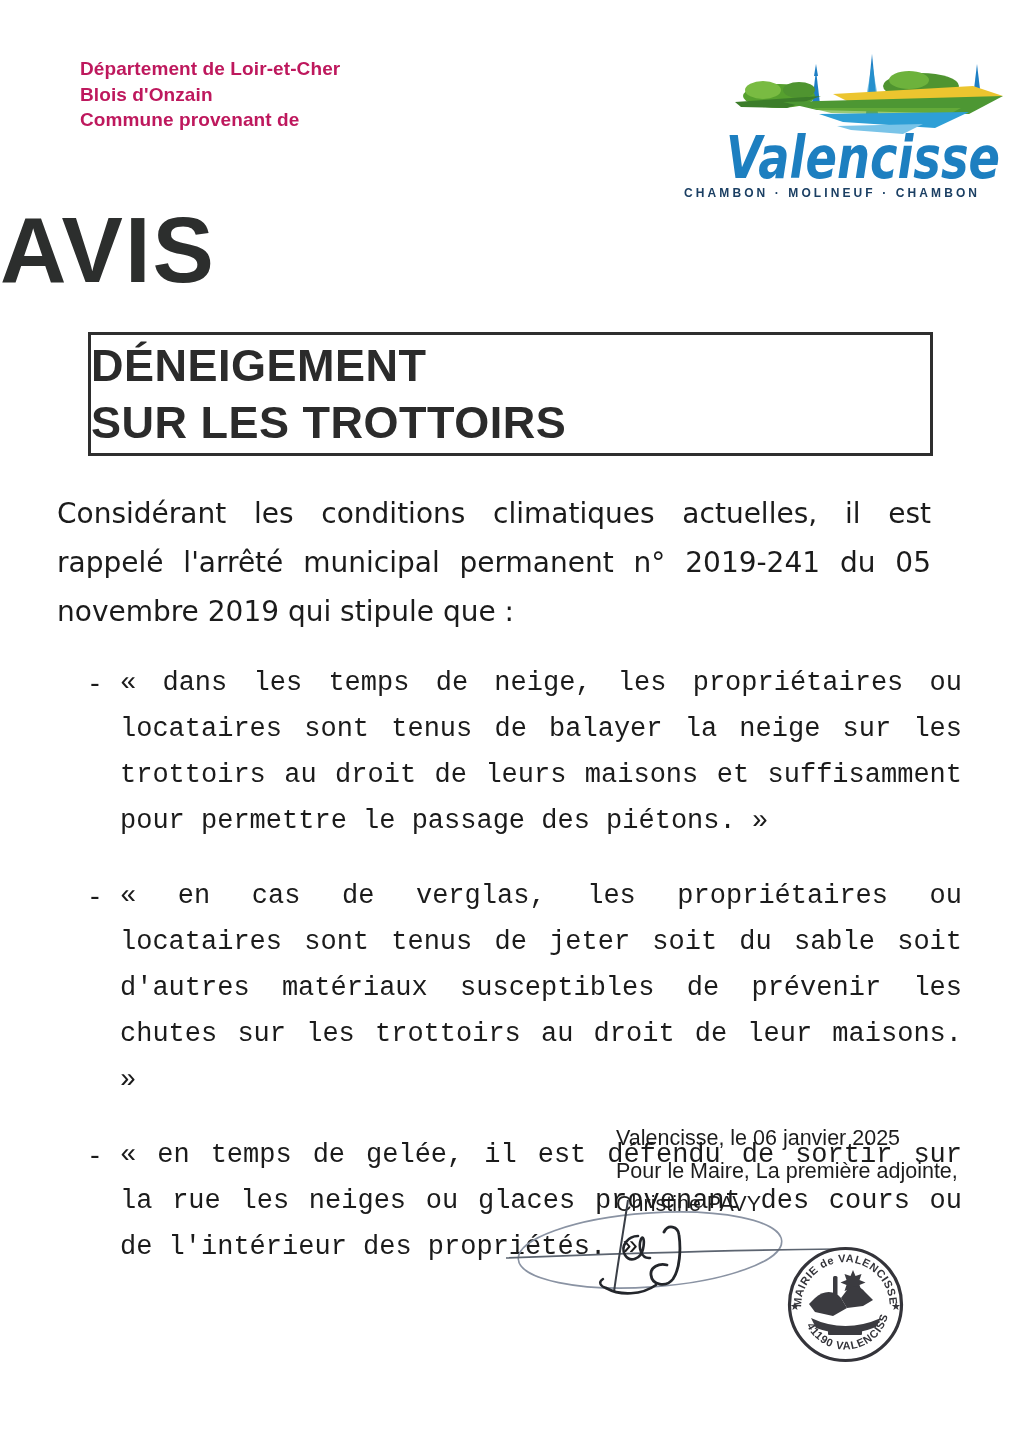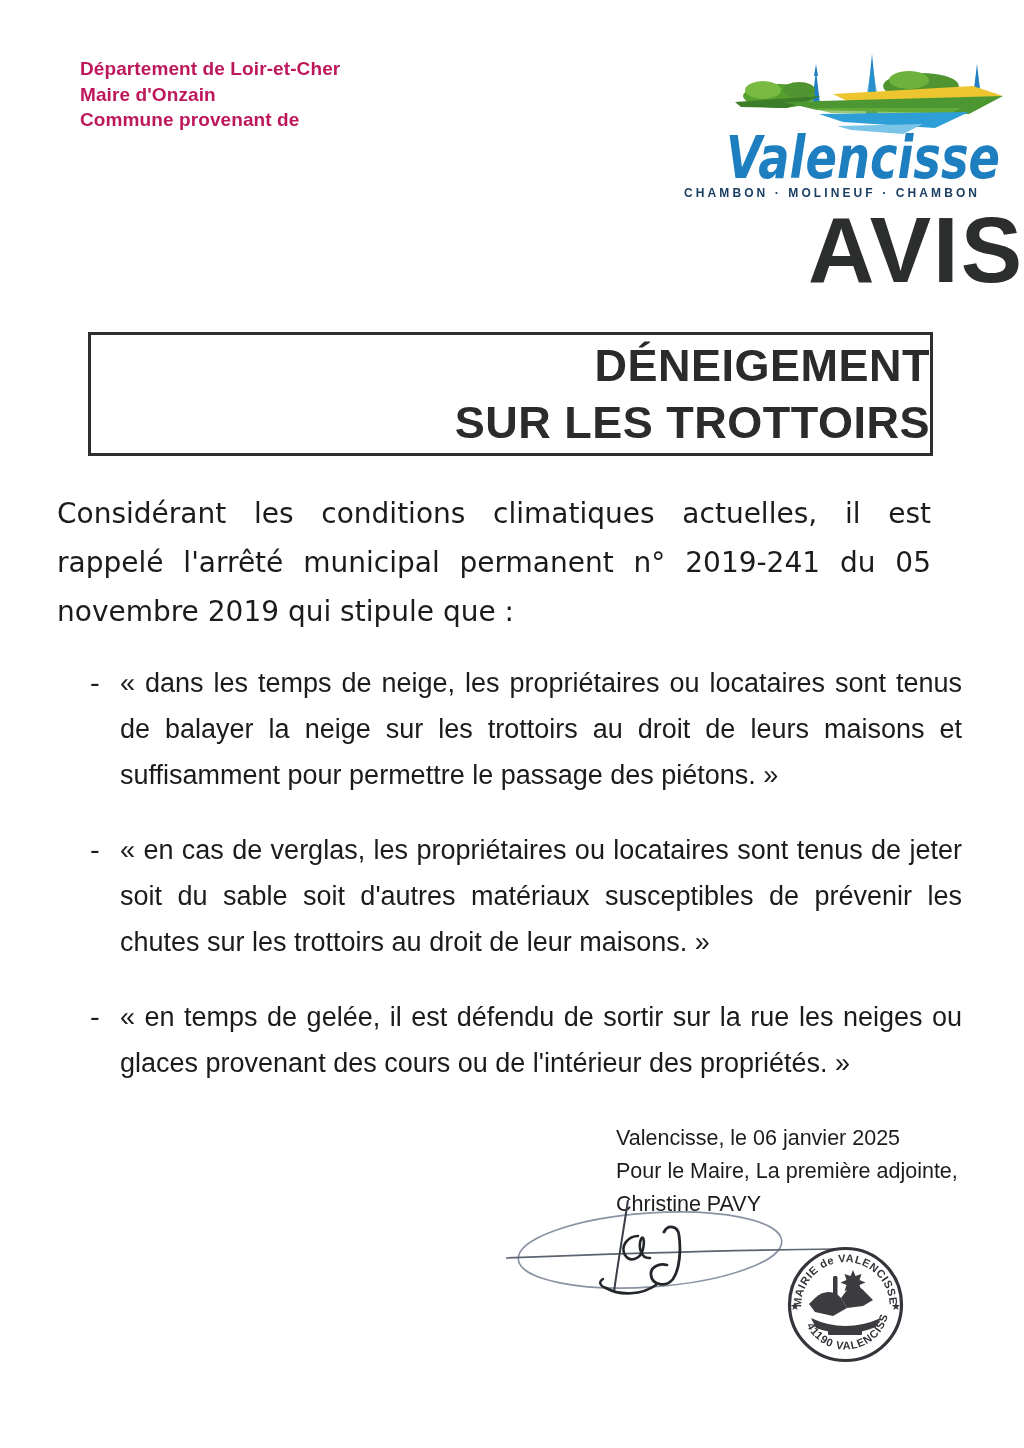--- a/index.html
+++ b/index.html
@@ -23,30 +23,30 @@
   .logo{position:absolute;left:680px;top:50px;width:288px;height:158px;margin-left:41px;}
   .logo svg{display:block;}
   .logo-subtitle{
     position:absolute;left:684px;top:186px;width:272px;
     text-align:center;font-weight:bold;font-size:12px;
     letter-spacing:3.1px;color:#1b3f63;white-space:nowrap;
   }
   
   .avis-title{
     position:absolute;left:0;top:198px;width:100%;
-    text-align:right;font-weight:bold;font-size:92px;
+    text-align:left;font-weight:bold;font-size:92px;
     letter-spacing:2px;color:#2c2e2d;
     font-family:"Liberation Sans", sans-serif;
   }
   
   .title-box{
     position:absolute;left:88px;top:332px;width:839px;height:118px;
     border:3px solid #2e2e2e;background:#fff;
     display:flex;flex-direction:column;justify-content:center;
-    text-align:right;
+    text-align:left;
   }
   .title-box .line{
     font-weight:bold;font-size:45px;line-height:57px;
     color:#2b2b2b;letter-spacing:.5px;
   }
   
   .intro{
     position:absolute;left:57px;top:489px;width:874px;
     font-family:"DejaVu Sans", sans-serif;
     font-size:28px;line-height:49px;color:#1b1b1b;
@@ -54,40 +54,40 @@
   }
   .bullets{position:absolute;left:90px;top:660px;width:872px;}
   .bullet{display:flex;margin-bottom:29px;}
   .bullet .marker{
     flex:0 0 30px;
     font-family:"DejaVu Sans", sans-serif;
     font-size:27px;line-height:46px;color:#1b1b1b;
   }
   .bullet .btext{
     flex:1;
-    font-family:Liberation Sans, sans-serif;
+    font-family:Liberation Mono, monospace;
     font-size:27px;line-height:46px;color:#1b1b1b;
     text-align:justify;
   }
   
   .sig-block{
     position:absolute;left:616px;top:1122px;
     font-size:21.5px;line-height:33px;color:#1c1c1c;
   }
   .sig-scribble{position:absolute;left:488px;top:1192px;}
   .stamp{position:absolute;left:773px;top:1232px;}
 </style>
 </head>
 <body>
 
 <div class="page">
 
   <div class="header-block">
     <div>Département de Loir-et-Cher</div>
-    <div>Maire d'Onzain</div>
+    <div>Blois d'Onzain</div>
     <div>Commune provenant de</div>
   </div>
 
   <div class="logo">
     <svg width="288" height="158" viewBox="0 0 288 158">
 
       <polygon points="95,20 99,54 91,54" fill="#1e7fc4"></polygon>
       <polygon points="95,14 97,26 93,26" fill="#1e7fc4"></polygon>
       <polygon points="151,4 157,64 145,64" fill="#1e7fc4"></polygon>
       <polygon points="151,14 159,58 143,58" fill="#2e9fd6" opacity=".55"></polygon>

